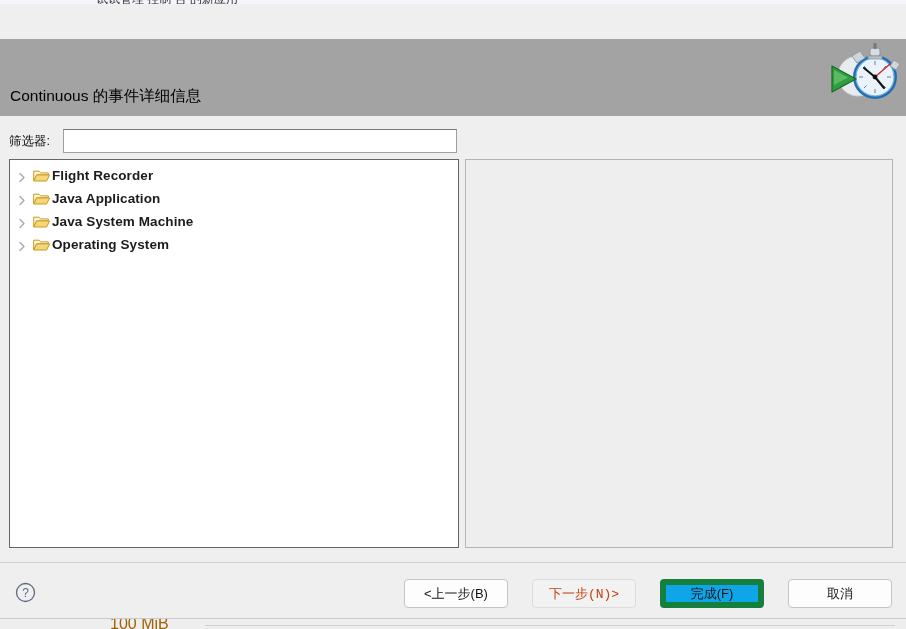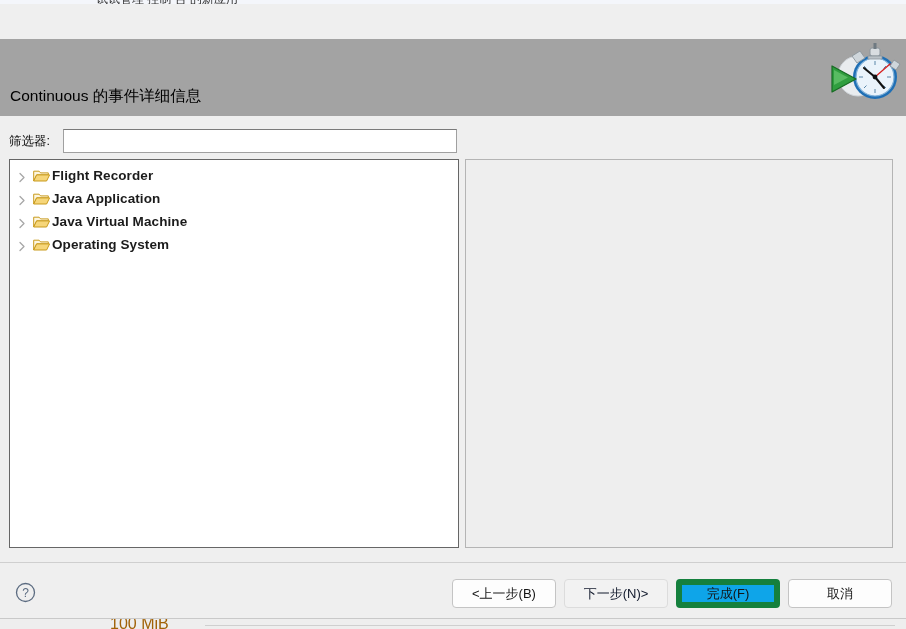--- a/index.html
+++ b/index.html
@@ -223,42 +223,43 @@
   }
   .help-btn {
     position: absolute;
     left: 15px; top: 19px;
     width: 21px; height: 21px;
   }
   .btn-row {
     position: absolute;
     right: 14px; top: 16px;
     display: flex;
-    gap: 8px;
+    gap: 24px;
   }
   .btn {
     height: 29px;
     min-width: 104px;
     padding: 0 10px;
     box-sizing: border-box;
     background: #fdfdfd;
     border: 1px solid #c4c4c4;
     border-radius: 4px;
     font-size: 13px;
     color: #141414;
     font-family: "Liberation Sans", sans-serif;
     display: flex;
     align-items: center;
     justify-content: center;
     cursor: default;
   }
   .btn.disabled {
-    color: #0f172a;
+    color: #c2410c;
     background: #f2f2f2;
     border-color: #dcdcdc;
+    font-family: Liberation Mono, monospace;
   }
   .btn.default {
     border: 6px solid #15803d;
     background: #0ea5e9;
   }
 </style>
 </head>
 <body>
 
 <div id="root">
@@ -352,21 +353,21 @@
           <svg width="8" height="11" viewBox="0 0 8 11">
               <polyline points="2,1.5 6,5.5 2,9.5" fill="none" stroke="#a7a7a7" stroke-width="1.3" stroke-linecap="round" stroke-linejoin="round"></polyline>
             </svg>
         </span>
         <span class="tree-folder">
           <svg width="17" height="14" viewBox="0 0 17 14">
             <path d="M0.7 2.2 h5.4 l1.5 1.7 h7.7 v2 H3.6 L0.7 12 Z" fill="#fdf6df" stroke="#c99b1e" stroke-width="1"></path>
             <path d="M3.6 5.9 h13 L13.6 12 H0.7 Z" fill="#f6d67a" stroke="#c99b1e" stroke-width="1" stroke-linejoin="round"></path>
           </svg>
         </span>
-        <span class="tree-label">Java Virtual Machine</span>
+        <span class="tree-label">Java System Machine</span>
       </div>
 
       <div class="tree-row">
         <span class="tree-chevron">
           <svg width="8" height="11" viewBox="0 0 8 11">
               <polyline points="2,1.5 6,5.5 2,9.5" fill="none" stroke="#a7a7a7" stroke-width="1.3" stroke-linecap="round" stroke-linejoin="round"></polyline>
             </svg>
         </span>
         <span class="tree-folder">
           <svg width="17" height="14" viewBox="0 0 17 14">

